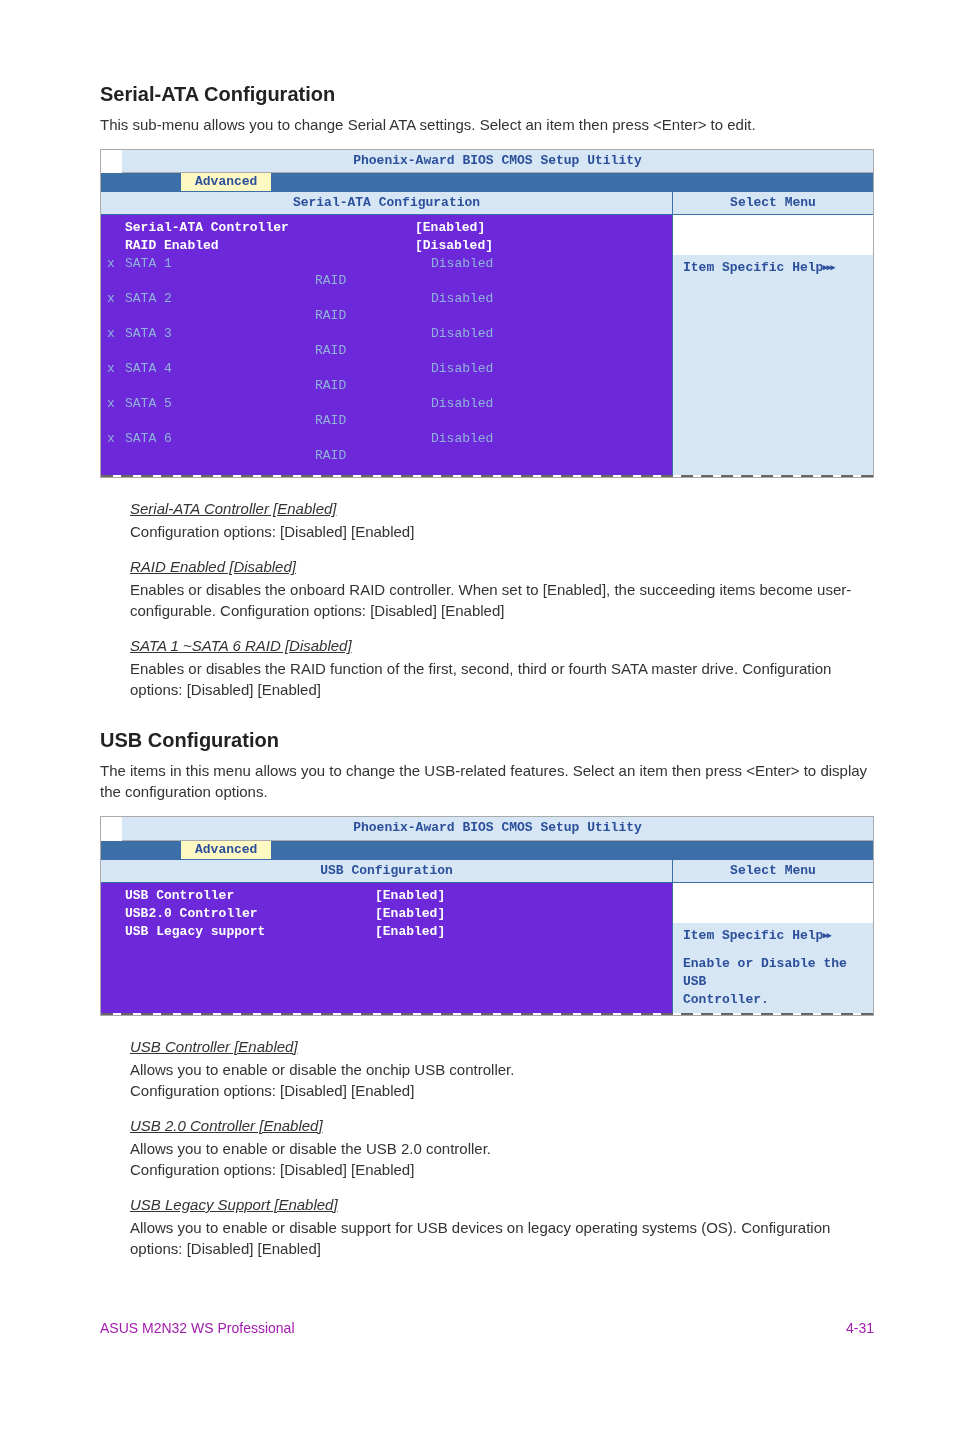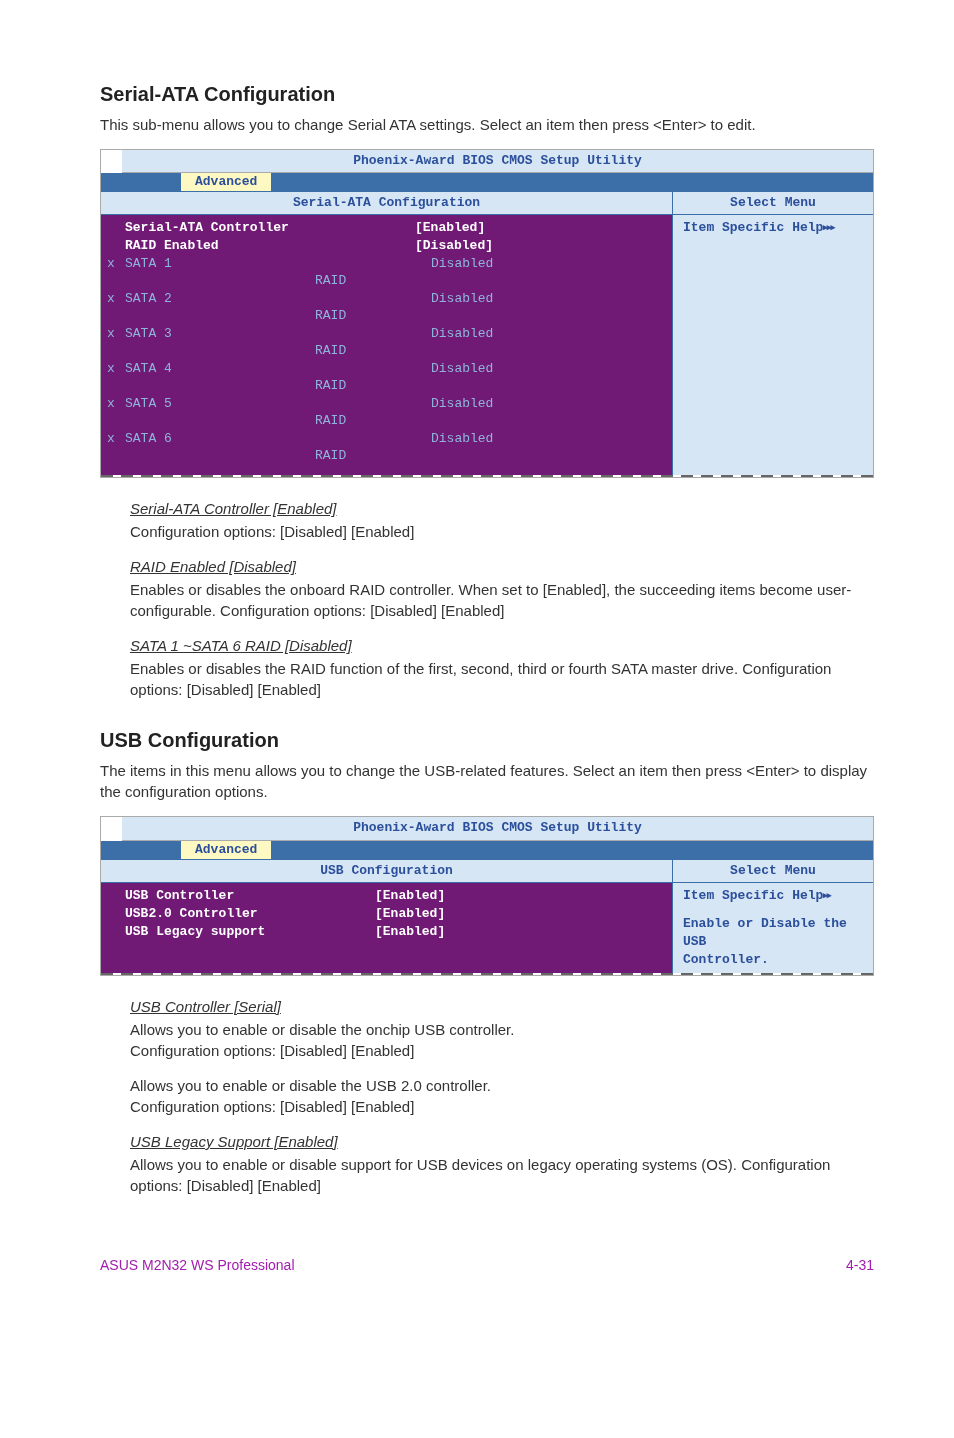--- a/index.html
+++ b/index.html
@@ -70,32 +70,33 @@
     text-align: center;
     padding: 2px 0;
     border-bottom: 1px solid #3c6ea8;
     border-top: 1px solid #3c6ea8;
   }
   .bios-body {
     display: flex;
   }
   .bios-body-left {
     flex: 1;
-    background: #701a75;
+    background: #6d28d9;
     color: #fff;
     padding: 4px 0 10px 24px;
     border-right: 1px solid #3c6ea8;
     position: relative;
   }
   .bios-body-right {
     width: 200px;
     background: #d6e6f5;
     color: #2b4f9a;
     padding: 4px 10px;
     font-weight: bold;
+    margin-top: 40px;
   }
   .bios-row {
     display: flex;
     line-height: 18px;
   }
   .bios-row .col-x { width: 18px; margin-left: -18px; color: #8fb4db; }
   .bios-row .col1 { width: 190px; }
   .bios-row .col2 { width: 100px; color: #8fb4db; margin-top: 17px; }
   .bios-row .col3 { width: 110px; }
   .bios-row.dim .col1 { color: #8fb4db; }
@@ -256,25 +257,26 @@
       <p><span>Item Specific Help</span><span class="arrows2"></span></p>
       <p style="height:10px;"></p>
       <p>Enable or Disable the USB</p>
       <p>Controller.</p>
     </div>
   </div>
   <div class="bios-dashes"></div>
 </div>
 
 <div class="opt-block">
-  <div class="opt-head">USB Controller [Serial]</div>
+  <div class="opt-head">USB Controller [Enabled]</div>
   <div class="opt-text" style="white-space:pre-line;">Allows you to enable or disable the onchip USB controller.
 Configuration options: [Disabled] [Enabled]</div>
 </div>
 <div class="opt-block">
+  <div class="opt-head">USB 2.0 Controller [Enabled]</div>
   <div class="opt-text" style="white-space:pre-line;">Allows you to enable or disable the USB 2.0 controller.
 Configuration options: [Disabled] [Enabled]</div>
 </div>
 <div class="opt-block">
   <div class="opt-head">USB Legacy Support [Enabled]</div>
   <div class="opt-text">Allows you to enable or disable support for USB devices on legacy operating systems (OS). Configuration options: [Disabled] [Enabled]</div>
 </div>
 </div>
 
 <div class="footer">

